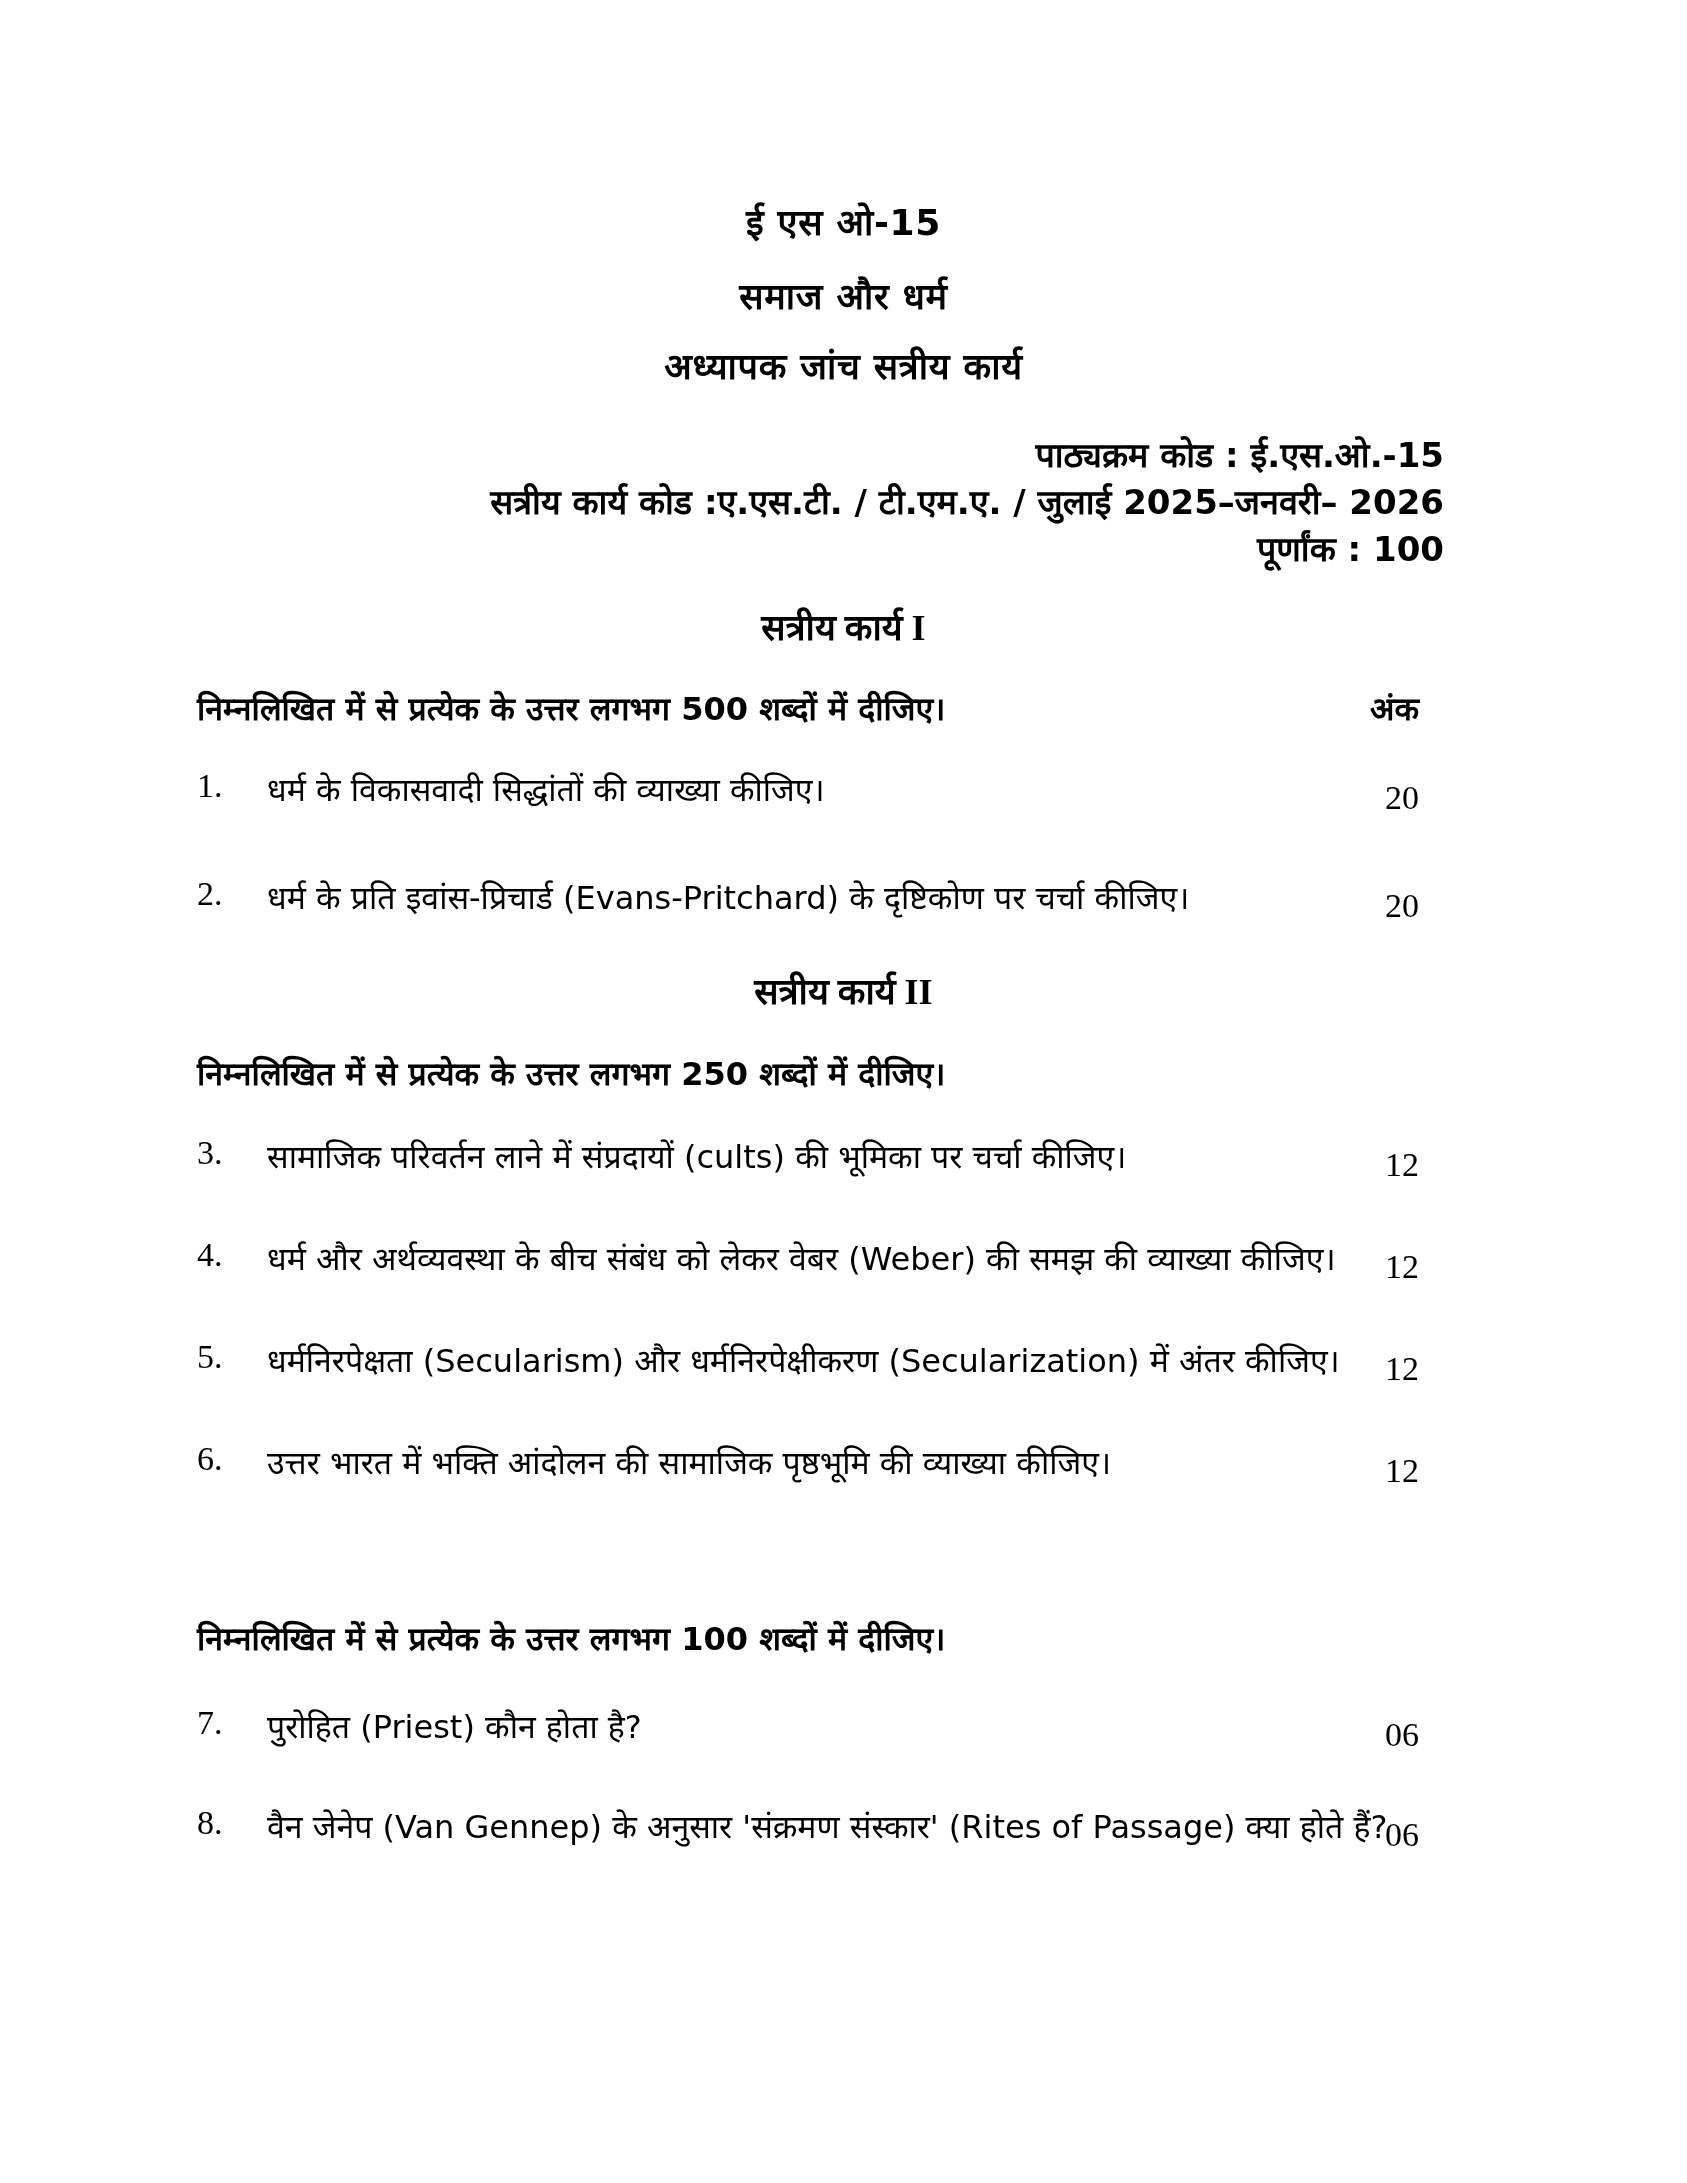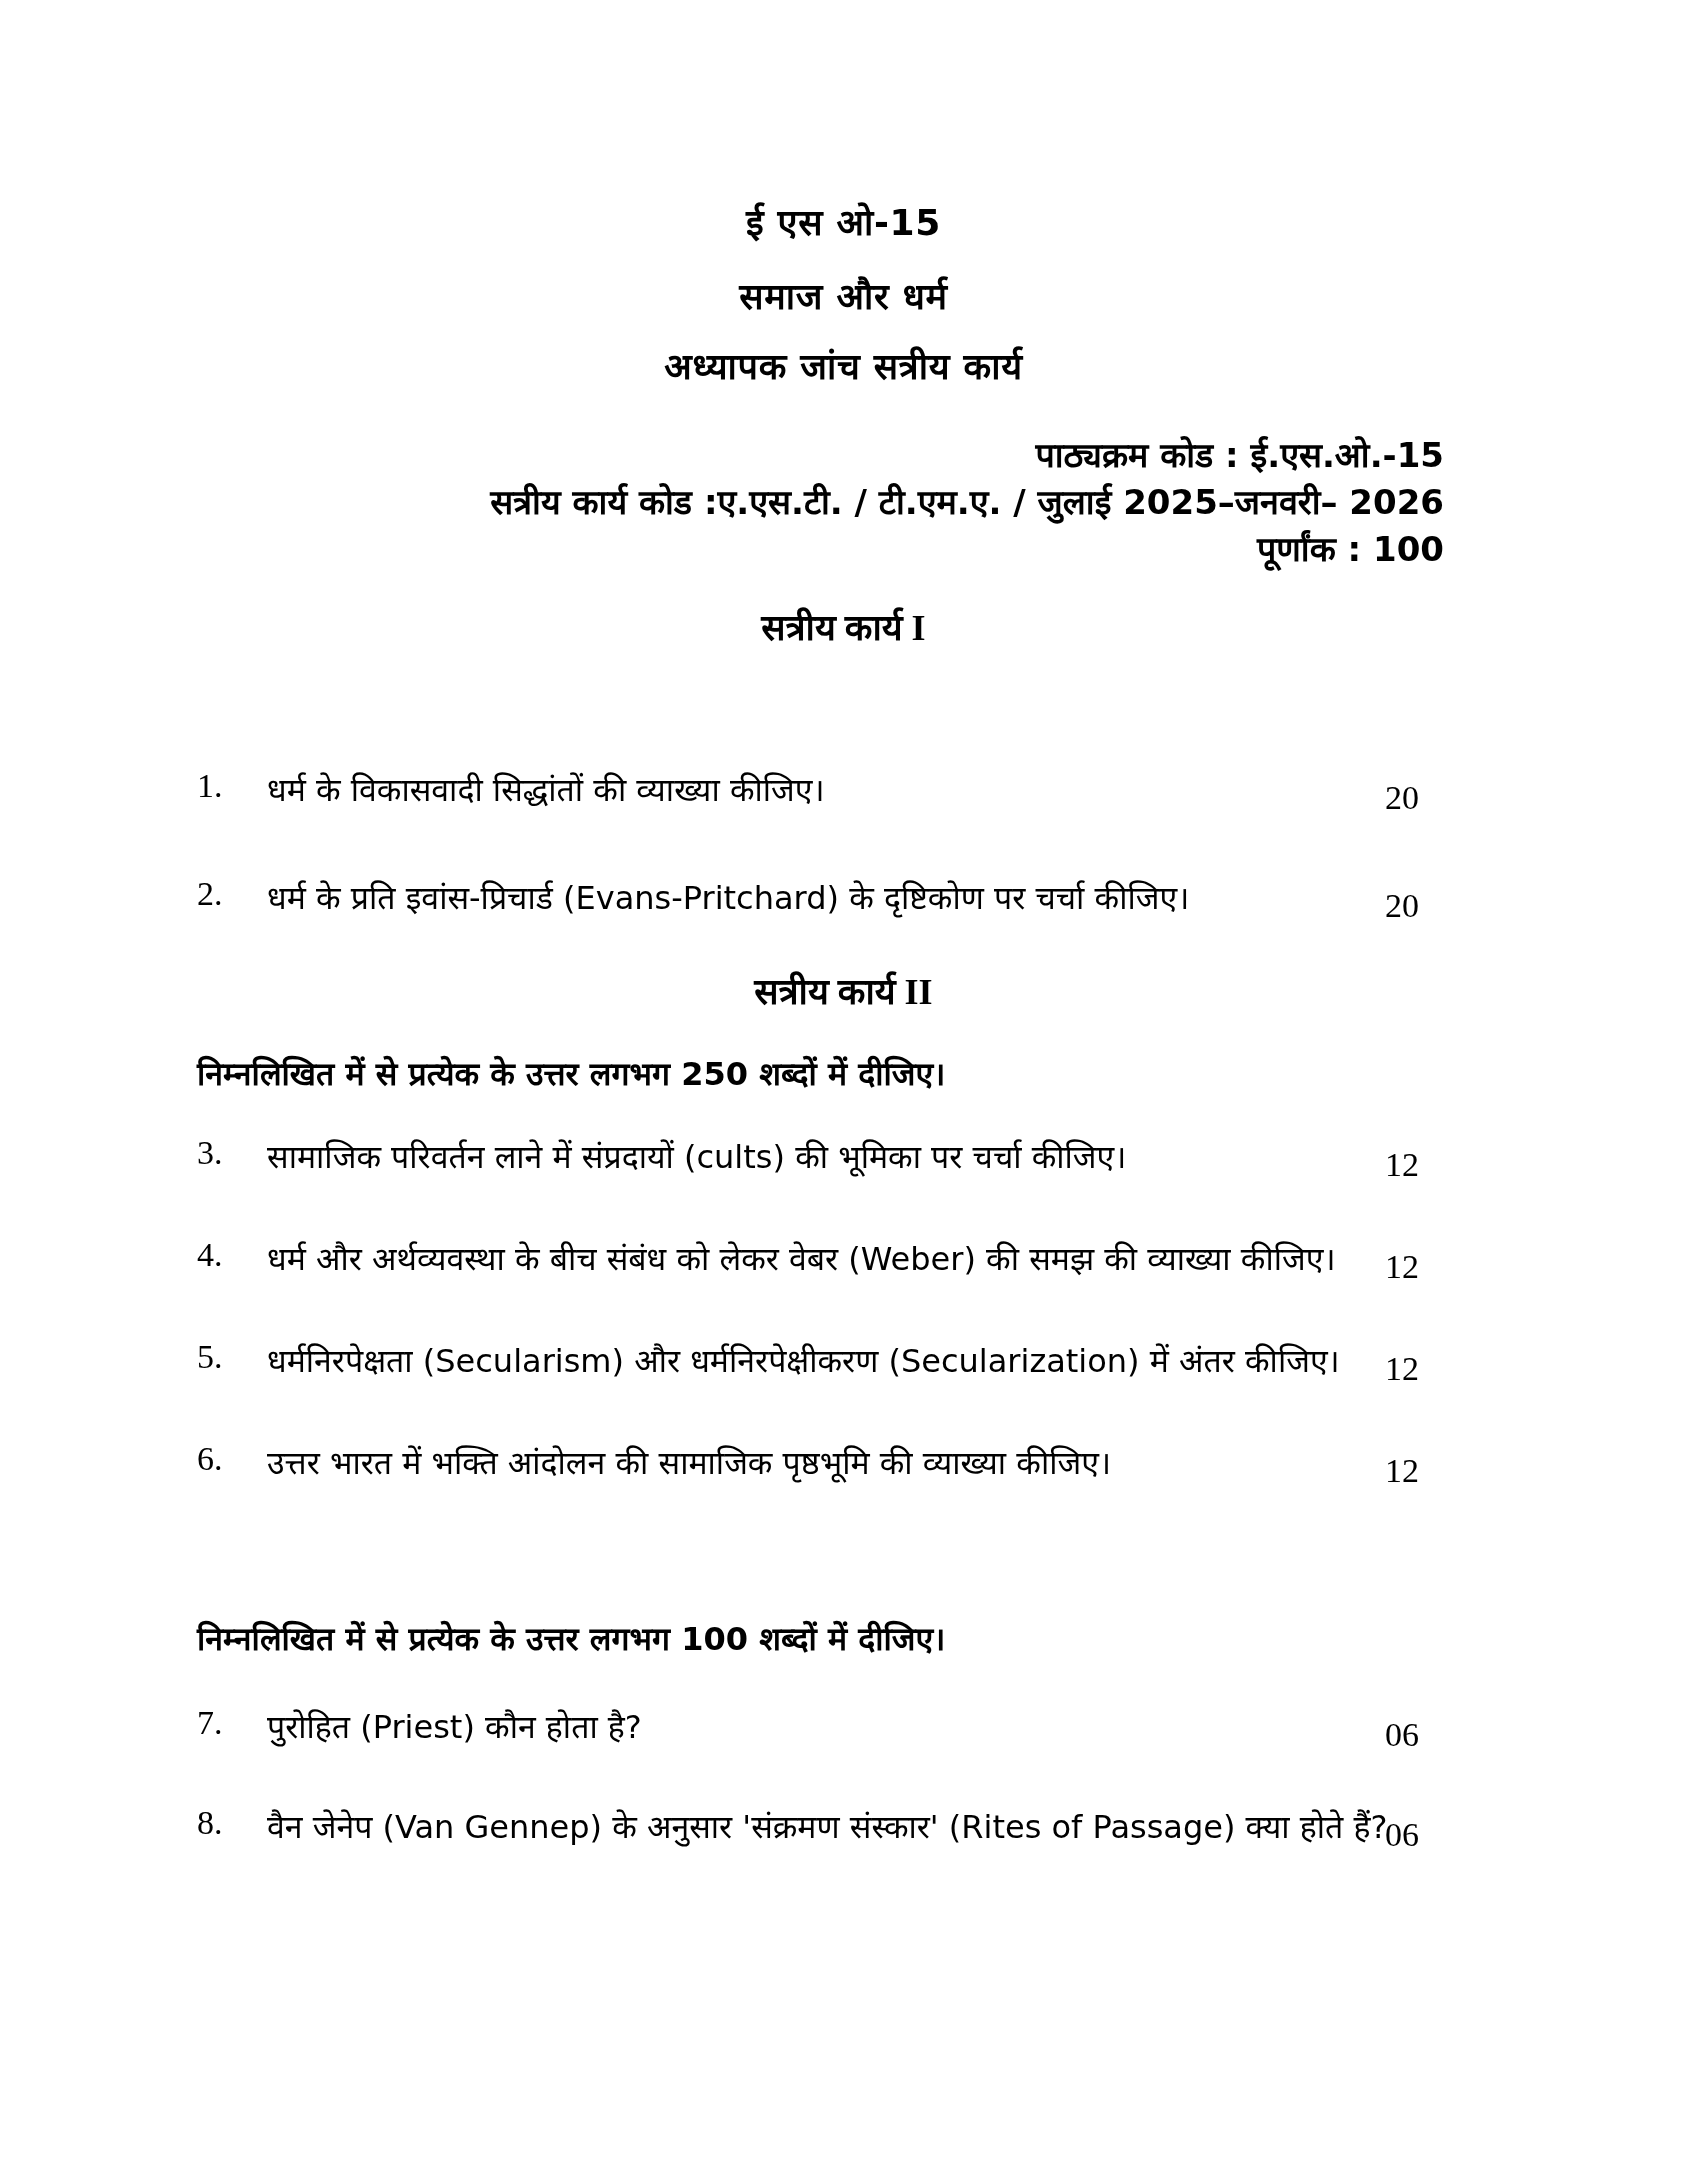--- a/index.html
+++ b/index.html
@@ -48,20 +48,24 @@
   <div class="abs center bold title" style="top:197px">ई एस ओ-15</div>
   <div class="abs center bold title" style="top:271px">समाज और धर्म</div>
   <div class="abs center bold title" style="top:341px">अध्यापक जांच सत्रीय कार्य</div>
 
   <div class="abs codeline" style="top:431px">पाठ्यक्रम कोड : ई.एस.ओ.-15</div>
   <div class="abs codeline" style="top:478px">सत्रीय कार्य कोड :ए.एस.टी. / टी.एम.ए. / जुलाई 2025–जनवरी– 2026</div>
   <div class="abs codeline" style="top:525px">पूर्णांक : 100</div>
 
   <div class="abs center sechead roman" style="top:602px">सत्रीय कार्य I</div>
 
+  <div class="row" style="top:686px">
+    <span class="instr">निम्नलिखित में से प्रत्येक के उत्तर लगभग 500 शब्दों में दीजिए।</span>
+    <span class="marklabel">अंक</span>
+  </div>
 
   <div class="row" style="top:767px">
     <span class="qnum">1.</span>
     <span class="qtext">धर्म के विकासवादी सिद्धांतों की व्याख्या कीजिए।</span>
     <span class="qmarks">20</span>
   </div>
 
   <div class="row" style="top:875px">
     <span class="qnum">2.</span>
     <span class="qtext">धर्म के प्रति इवांस-प्रिचार्ड (Evans-Pritchard) के दृष्टिकोण पर चर्चा कीजिए।</span>

